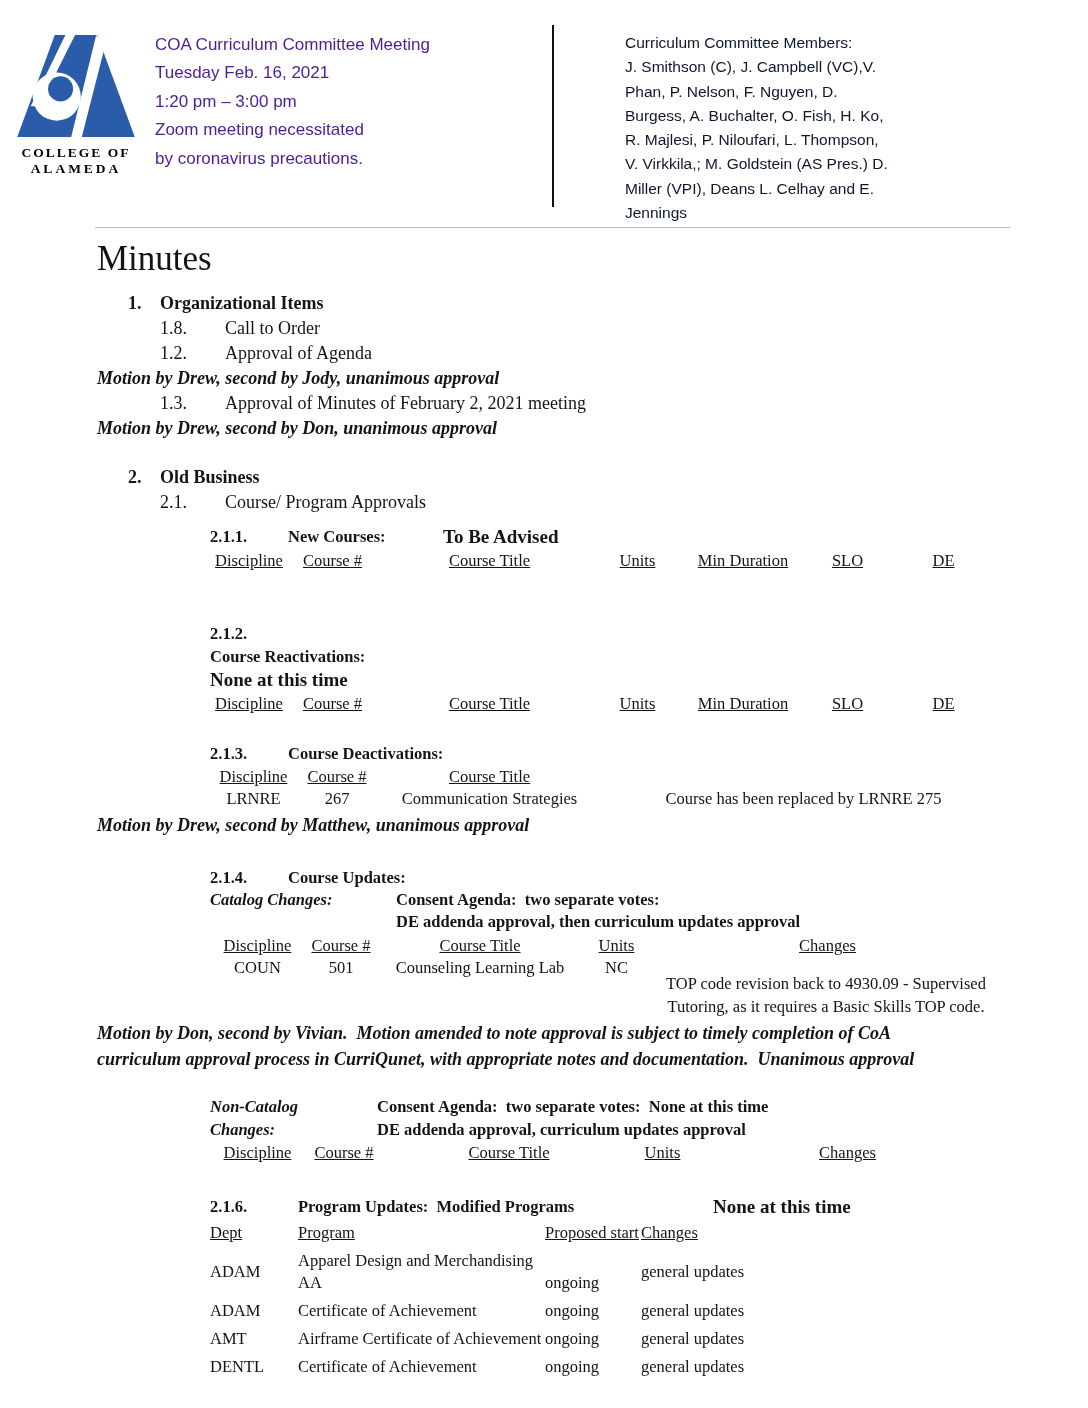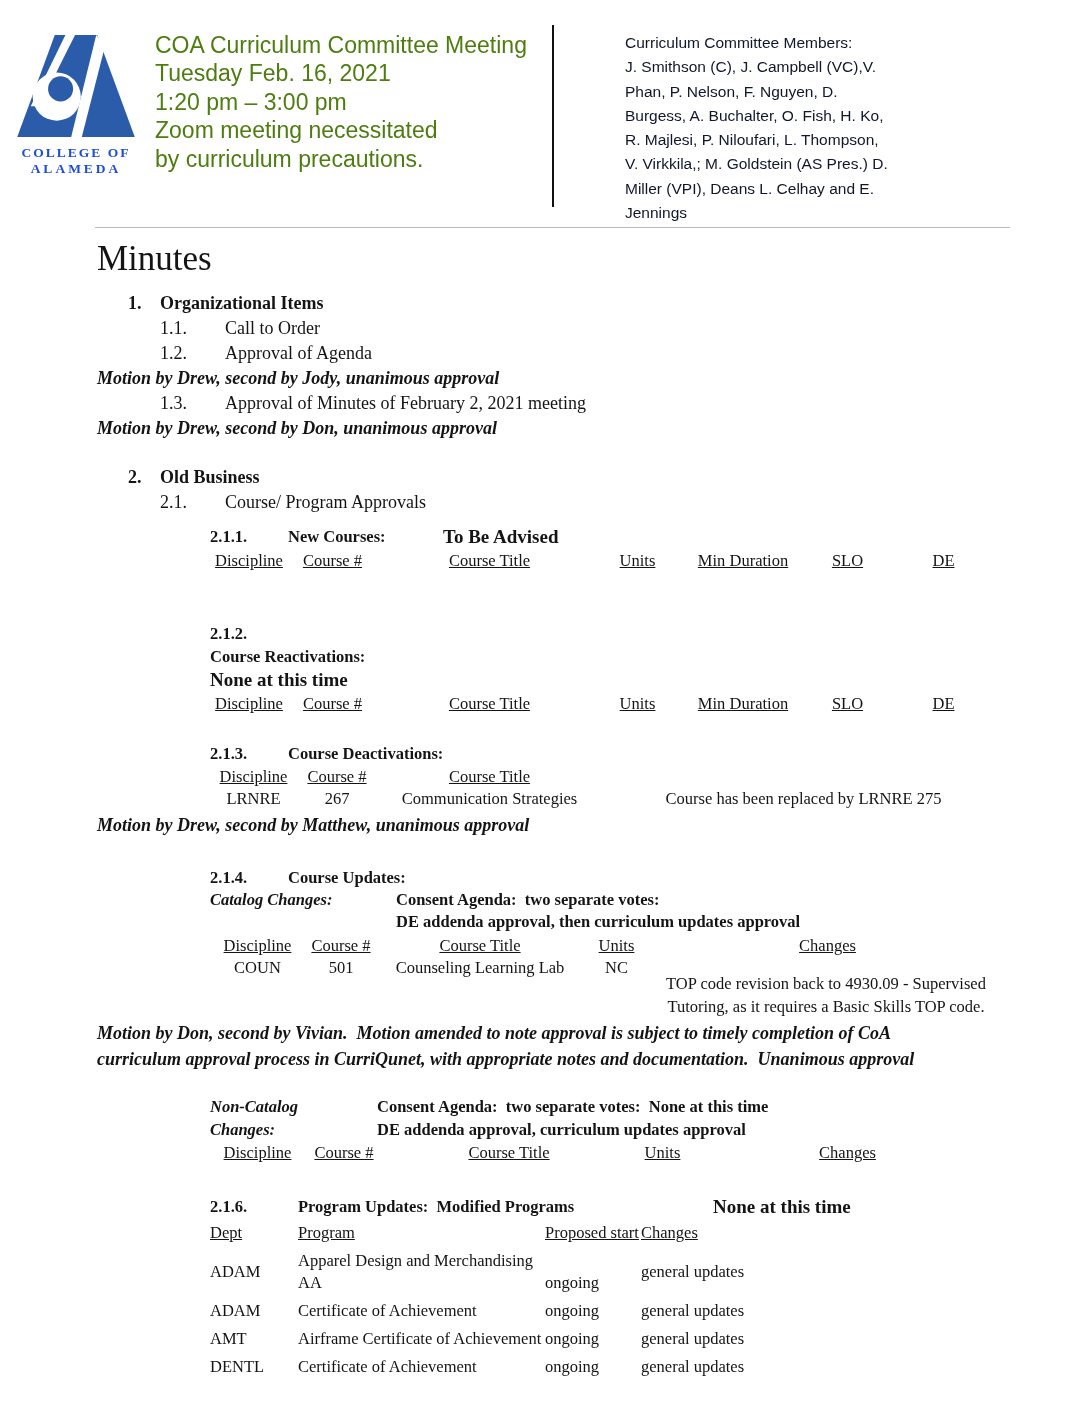--- a/index.html
+++ b/index.html
@@ -4,27 +4,27 @@
 <style>
   * { box-sizing: border-box; }
   body { margin:0; background:#ffffff; }
   .page {
     position:relative; width:1088px; height:1408px; background:#fff;
     font-family:"Liberation Serif","DejaVu Serif",serif; color:#141414;
     overflow:hidden;
   }
   
   .logo { position:absolute; left:8px; top:33px; width:136px; text-align:center; }
-  .logo-text { color:#1d4ed8; font-family:"Liberation Serif",serif; font-weight:bold; }
+  .logo-text { color:#000000; font-family:"Liberation Serif",serif; font-weight:bold; }
   .logo-text .l1 { display:block; font-size:13.5px; letter-spacing:2px; margin-top:2px; }
   .logo-text .l2 { display:block; font-size:13.5px; letter-spacing:3px; }
   .meeting-info {
     position:absolute; left:155px; top:31px;
     font-family:"Liberation Sans","DejaVu Sans",sans-serif;
-    font-size:23px; line-height:28.4px; color:#4d7c0f;
+    font-size:17px; line-height:28.4px; color:#4c1d95;
   }
   .header-divider { position:absolute; left:552px; top:25px; height:182px; width:0; border-left:2.5px solid #111; }
   .members {
     position:absolute; left:625px; top:31px; width:345px;
     font-family:"Liberation Sans","DejaVu Sans",sans-serif;
     font-size:15.5px; line-height:24.3px; color:#0f172a;
   }
   .header-rule { position:absolute; left:95px; top:227px; width:915px; border-top:1.5px solid #b9b9b9; }
   
   .content { position:absolute; left:97px; top:237px; width:908px; }
@@ -80,21 +80,21 @@
       <span class="l1">COLLEGE OF</span>
       <span class="l2">ALAMEDA</span>
     </div>
   </div>
 
   <div class="meeting-info">
     <div>COA Curriculum Committee Meeting</div>
     <div>Tuesday Feb. 16, 2021</div>
     <div>1:20 pm – 3:00 pm</div>
     <div>Zoom meeting necessitated</div>
-    <div>by curriculum precautions.</div>
+    <div>by coronavirus precautions.</div>
   </div>
 
   <div class="header-divider"></div>
 
   <div class="members">
     <div>Curriculum Committee Members:</div>
     <div>J. Smithson (C), J. Campbell (VC),V.</div>
     <div>Phan, P. Nelson, F. Nguyen, D.</div>
     <div>Burgess, A. Buchalter, O. Fish, H. Ko,</div>
     <div>R. Majlesi, P. Niloufari, L. Thompson,</div>
@@ -107,21 +107,21 @@
 
   <div class="content">
 
     <h1 class="doc-title">Minutes</h1>
 
     <div class="sec-heading">
       <span class="num">1.</span>
       <span>Organizational Items</span>
     </div>
     <div class="sub-item">
-      <span class="num">1.1.</span>
+      <span class="num">1.8.</span>
       <span>Call to Order</span>
     </div>
     <div class="sub-item">
       <span class="num">1.2.</span>
       <span>Approval of Agenda</span>
     </div>
     <p class="motion">Motion by Drew, second by Jody, unanimous approval</p>
     <div class="sub-item">
       <span class="num">1.3.</span>
       <span>Approval of Minutes of February 2, 2021 meeting</span>

